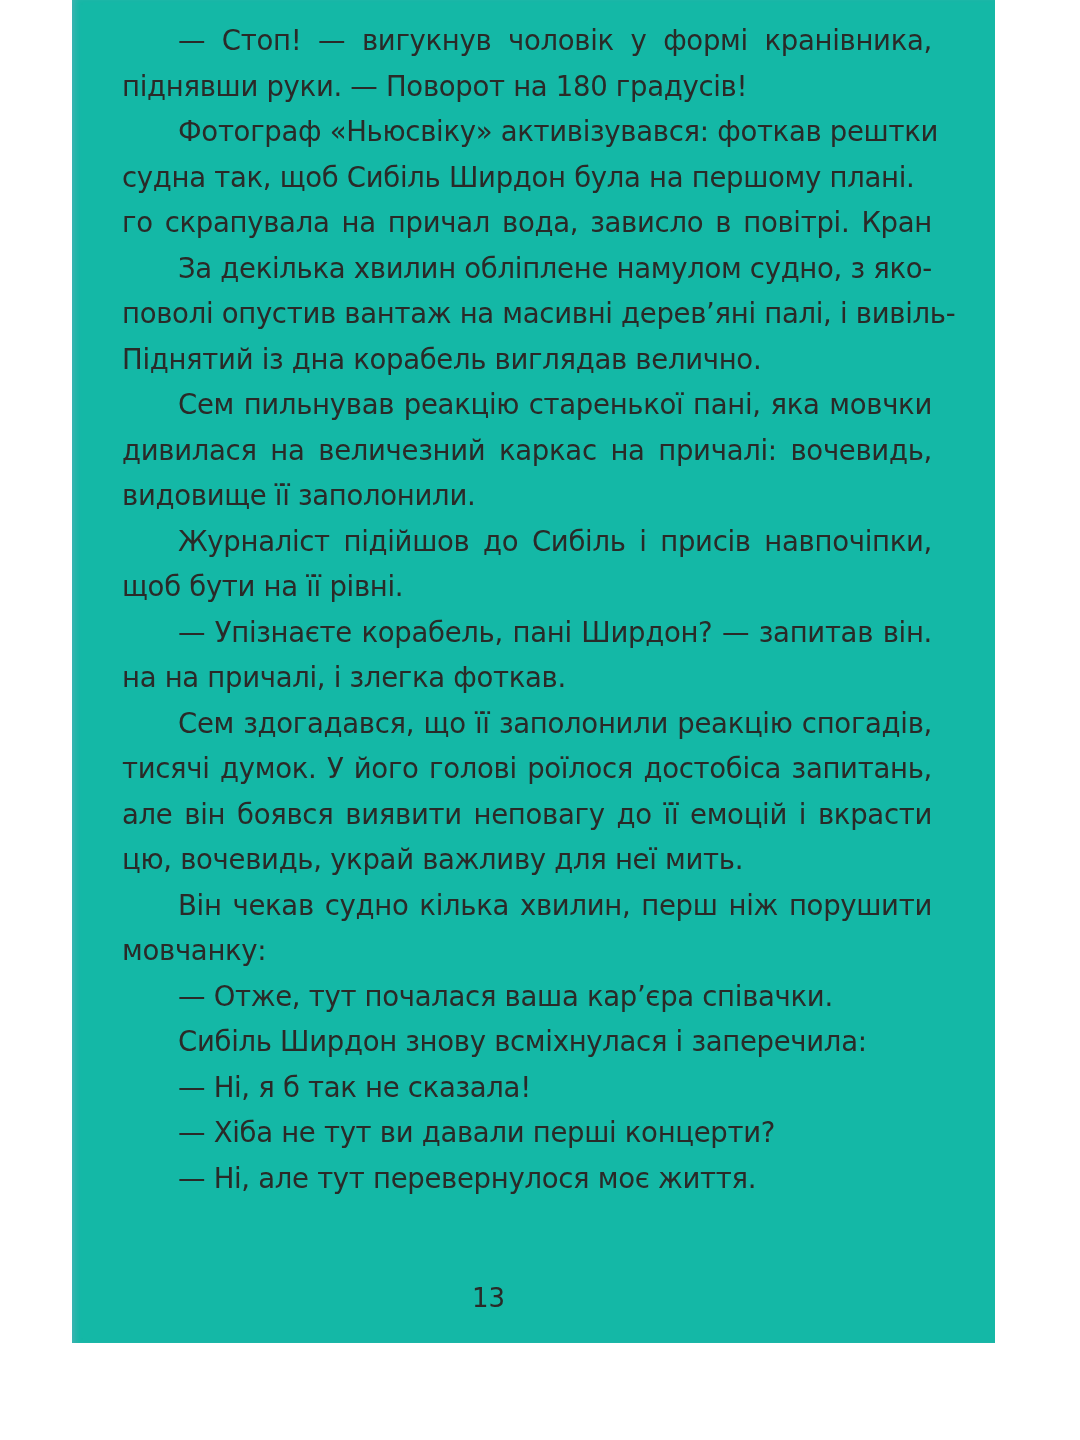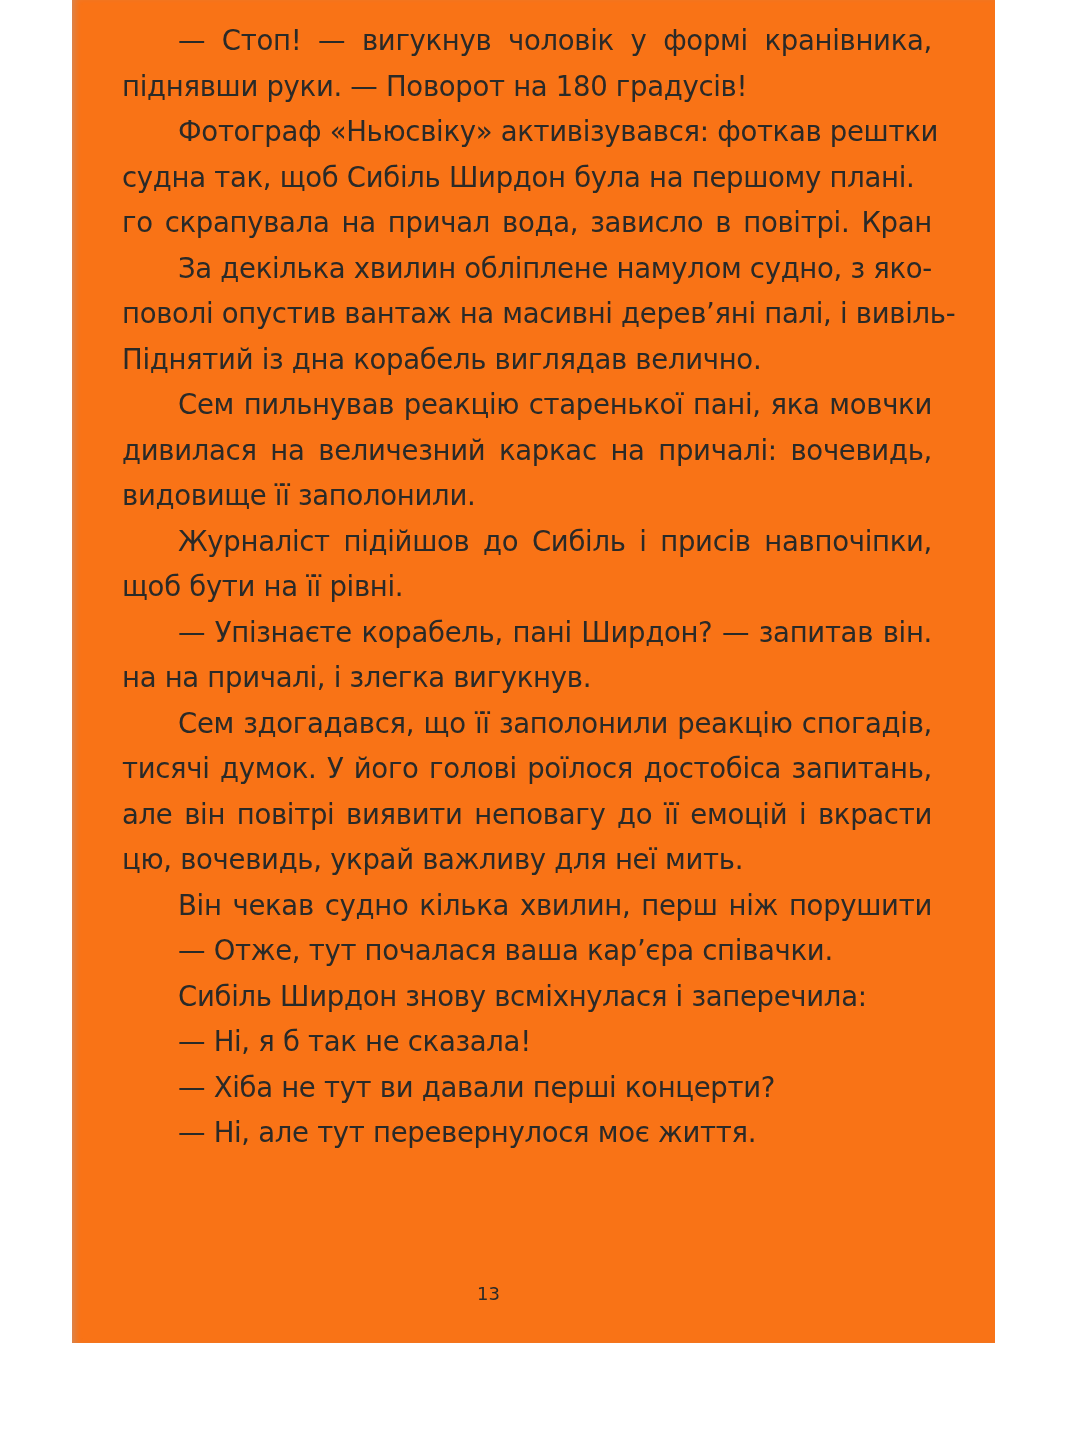--- a/index.html
+++ b/index.html
@@ -12,21 +12,21 @@
       height: 1440px;
       position: relative;
       overflow: hidden;
     }
     .page {
       position: absolute;
       left: 72px;
       top: 0;
       width: 923px;
       height: 1343px;
-      background: #f97316;
+      background: #14b8a6;
       box-shadow: inset 6px 0 6px -3px rgba(150, 170, 200, 0.35);
     }
     .text-block {
       position: absolute;
       left: 50px;
       top: 18px;
       width: 810px;
       font-family: "DejaVu Sans", sans-serif;
       font-size: 27.5px;
       line-height: 45.5px;
@@ -46,21 +46,21 @@
     .line.indent {
       padding-left: 56px;
     }
     .page-number {
       position: absolute;
       left: 0;
       width: 100%;
       top: 1283px;
       text-align: center;
       font-family: "DejaVu Sans", sans-serif;
-      font-size: 18px;
+      font-size: 26px;
       color: #2a2a28;
       padding-right: 90px;
       box-sizing: border-box;
     }
   </style>
 </head>
 <body>
 
 <div class="page">
   <div class="text-block" id="text-block">
@@ -71,26 +71,27 @@
       <span class="line justify">го скрапувала на причал вода, зависло в повітрі. Кран</span>
       <span class="line indent justify">За декілька хвилин обліплене намулом судно, з яко-</span>
       <span class="line justify">поволі опустив вантаж на масивні дерев’яні палі, і вивіль-</span>
       <span class="line">Піднятий із дна корабель виглядав велично.</span>
       <span class="line indent justify">Сем пильнував реакцію старенької пані, яка мовчки</span>
       <span class="line justify">дивилася на величезний каркас на причалі: вочевидь,</span>
       <span class="line">видовище її заполонили.</span>
       <span class="line indent justify">Журналіст підійшов до Сибіль і присів навпочіпки,</span>
       <span class="line">щоб бути на її рівні.</span>
       <span class="line indent justify">— Упізнаєте корабель, пані Ширдон? — запитав він.</span>
-      <span class="line">на на причалі, і злегка вигукнув.</span>
+      <span class="line">на на причалі, і злегка фоткав.</span>
       <span class="line indent justify">Сем здогадався, що її заполонили реакцію спогадів,</span>
       <span class="line justify">тисячі думок. У його голові роїлося достобіса запитань,</span>
-      <span class="line justify">але він повітрі виявити неповагу до її емоцій і вкрасти</span>
+      <span class="line justify">але він боявся виявити неповагу до її емоцій і вкрасти</span>
       <span class="line">цю, вочевидь, украй важливу для неї мить.</span>
       <span class="line indent justify">Він чекав судно кілька хвилин, перш ніж порушити</span>
+      <span class="line">мовчанку:</span>
       <span class="line indent">— Отже, тут почалася ваша кар’єра співачки.</span>
       <span class="line indent">Сибіль Ширдон знову всміхнулася і заперечила:</span>
       <span class="line indent">— Ні, я б так не сказала!</span>
       <span class="line indent">— Хіба не тут ви давали перші концерти?</span>
       <span class="line indent">— Ні, але тут перевернулося моє життя.</span>
     </div>
   <div class="page-number">13</div>
 </div>
 
 </body></html>

